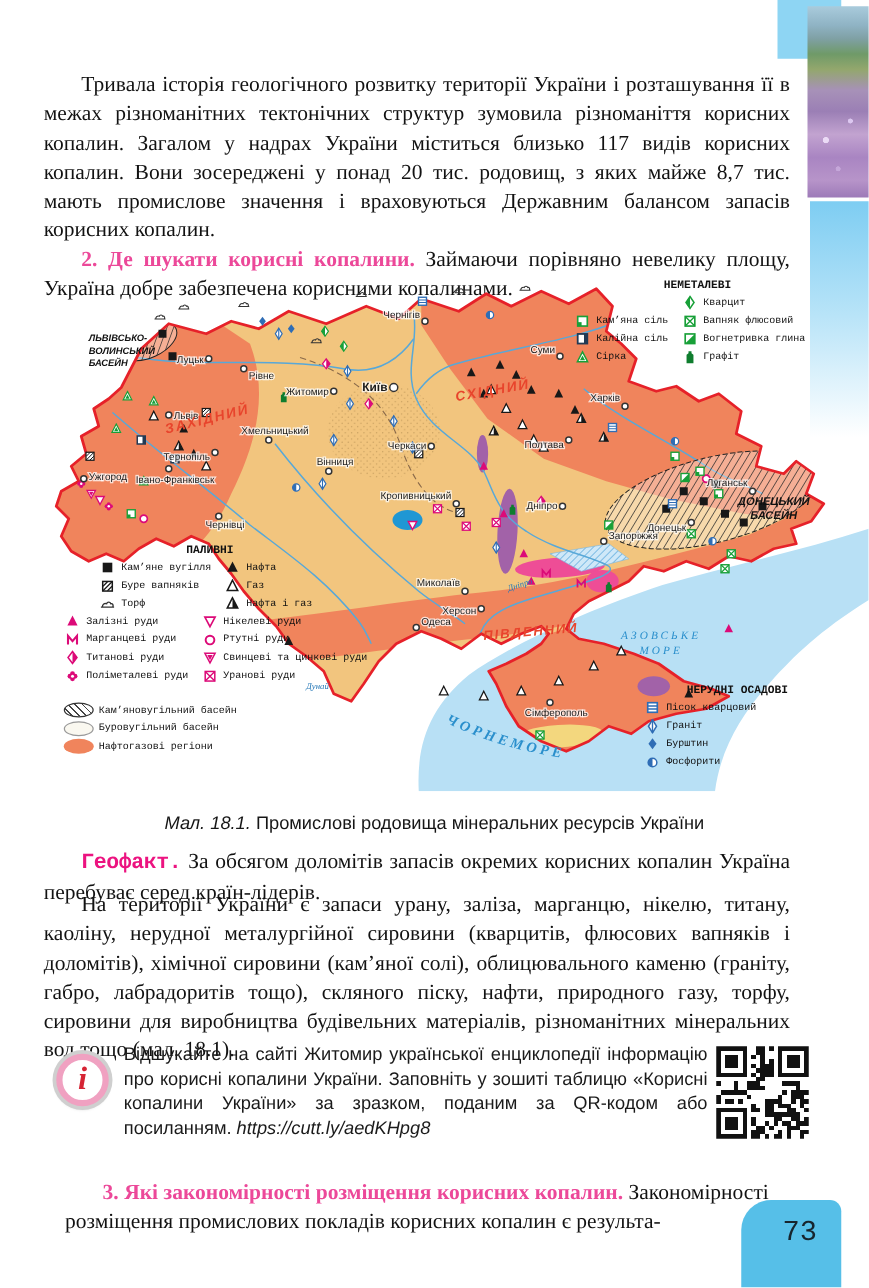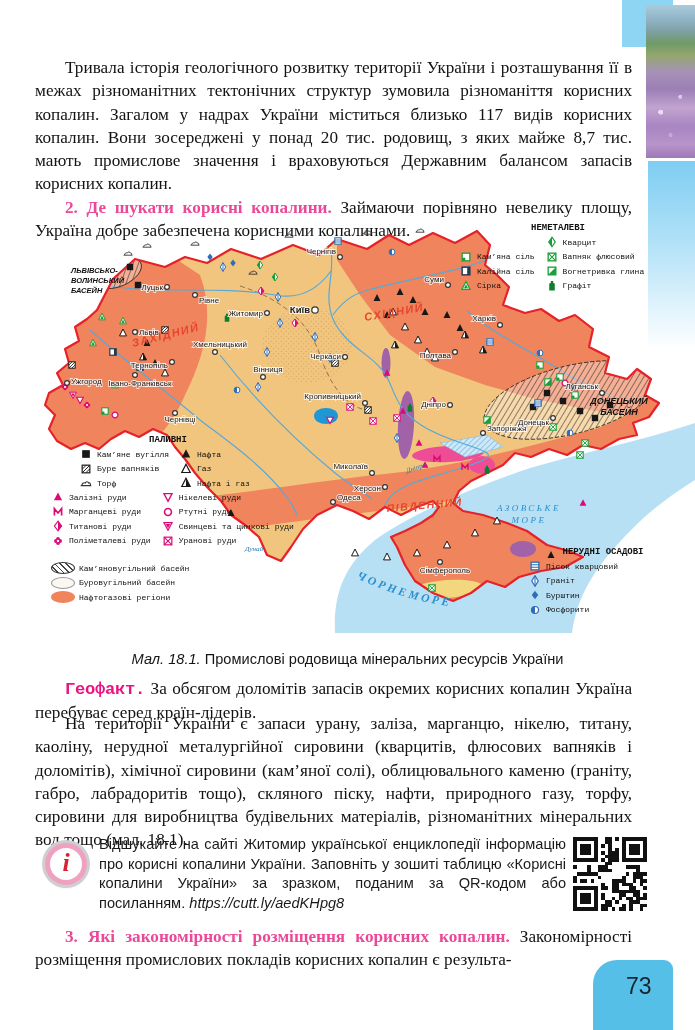--- a/index.html
+++ b/index.html
@@ -10,21 +10,21 @@
   .photo{position:absolute;left:646px;top:5px;width:49px;height:153px;
     background:
       radial-gradient(circle 5px at 30% 70%,rgba(240,225,250,.9) 0 45%,transparent 55%),
       radial-gradient(circle 4px at 70% 60%,rgba(225,205,245,.9) 0 45%,transparent 55%),
       radial-gradient(circle 4px at 50% 85%,rgba(200,170,220,.9) 0 45%,transparent 55%),
       linear-gradient(180deg,#a9cbdc 0%,#8fb3c4 10%,#7fa0a4 17%,#6f9a68 25%,#93a76d 33%,
         #a791b8 44%,#9b7fb5 55%,#c2a3d0 67%,#a985c2 79%,#b794c9 91%,#9d7ab8 100%);}
   .blue-fade{position:absolute;left:648px;top:161px;width:47px;height:205px;
     background:linear-gradient(180deg,#7ecdf2 0%,#b9e4f8 45%,#ffffff 92%);}
   .page-num{position:absolute;left:593px;top:960px;width:80px;height:70px;background:#56bfe8;
-    border-radius:24px 9px 0 0;font-family:Liberation Sans, sans-serif;font-size:23px;
+    border-radius:24px 9px 0 0;font-family:Liberation Mono, monospace;font-size:23px;
     color:#17252e;padding:0;box-sizing:border-box;}
   .page-num span{position:absolute;left:33px;top:13px;}
   
   .textcol{position:absolute;left:35px;top:56px;width:597px;font-size:17.2px;
     line-height:23.3px;text-align:justify;}
   .textcol p{margin:0;text-indent:30px;}
   .blue-head{color:#ec4899;font-weight:bold;}
   .caption{position:absolute;left:35px;top:636px;width:625px;text-align:center;
     font-family:"Liberation Sans",sans-serif;font-size:14.6px;color:#161616;}
   .geofact{position:absolute;left:35px;top:660px;width:597px;font-size:17.2px;
@@ -41,39 +41,39 @@
     text-align:center;}
   .ibox-icon span{font-family:"Liberation Serif",serif;font-style:italic;font-weight:bold;
     font-size:26px;color:#d62434;line-height:30px;}
   .ibox-text{position:absolute;left:64px;top:2px;width:467px;
     font-family:"Liberation Sans",sans-serif;font-size:14.6px;line-height:19.6px;
     text-align:justify;color:#1a1a1a;}
   .ibox-text .link{}
   .qr{position:absolute;left:538px;top:4px;width:74px;height:74px;}
   .s3{position:absolute;left:35px;top:925px;width:597px;font-size:17.2px;
     line-height:23.3px;text-align:justify;}
-  .s3 p{margin:0;text-indent:30px;}
+  .s3 p{margin:17px;text-indent:30px;}
   
   .map{position:absolute;left:35px;top:215px;width:660px;height:418px;}
   .map svg.base{position:absolute;left:0;top:0;}
   .leg{position:absolute;font-family:Liberation Mono, monospace;color:#111;}
   .leg-title{text-align:center;font-size:9px;font-weight:bold;margin-bottom:3px;}
   .leg-cols{display:flex;gap:10px;align-items:flex-end;}
   .leg-col{display:flex;flex-direction:column;gap:2.5px;}
   .leg-item{display:flex;align-items:center;gap:4px;font-size:8px;white-space:nowrap;}
   .leg-item svg{flex:0 0 auto;}
   .swatch{width:24px;height:12px;border-radius:50%;flex:0 0 auto;box-sizing:border-box;}
   .swatch.hatch{border:1px solid #333;
     background:repeating-linear-gradient(45deg,#444 0 1px,rgba(255,255,255,.9) 1px 4px);}
   .swatch.white{border:1px solid #999;background:#faf8f0;}
   .leg-nonmetal{left:424px;top:8px;width:198px;}
   .leg-fuel{left:44px;top:220px;width:178px;}
   .leg-metal{left:16px;top:276px;width:288px;}
   .leg-basins{left:16px;top:347px;width:300px;}
-  .leg-sed{left:493px;top:332px;width:150px;}
+  .leg-sed{left:480px;top:332px;width:150px;}
   
   .city-label{font-family:"Liberation Sans",sans-serif;font-size:8px;fill:#1a1a1a;
     paint-order:stroke;stroke:rgba(255,255,255,.75);stroke-width:2px;}
   .city-label.big{font-size:9.5px;font-weight:bold;}
   .region-red{font-family:"Liberation Sans",sans-serif;font-style:italic;font-weight:bold;
     fill:#e8442c;letter-spacing:1.5px;}
   .basin-black{font-family:"Liberation Sans",sans-serif;font-style:italic;font-weight:bold;fill:#111;}
   .sea-label{font-family:"Liberation Serif",serif;font-style:italic;fill:#2a8fcc;}
   .river-label{font-family:"Liberation Serif",serif;font-style:italic;font-size:7px;fill:#2779b8;}
 </style>

